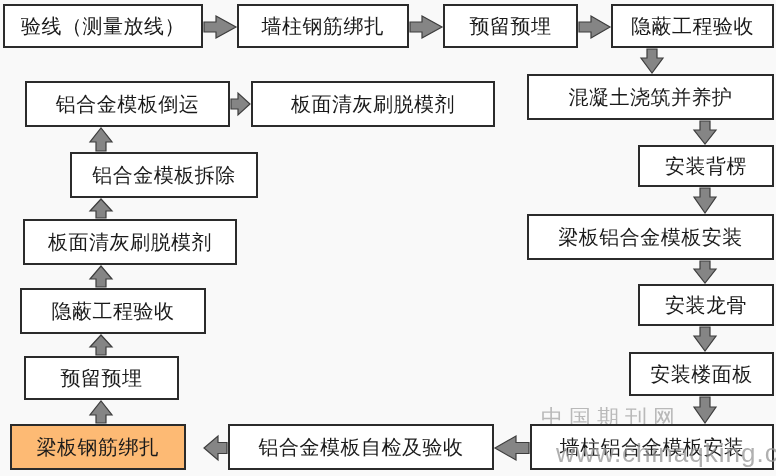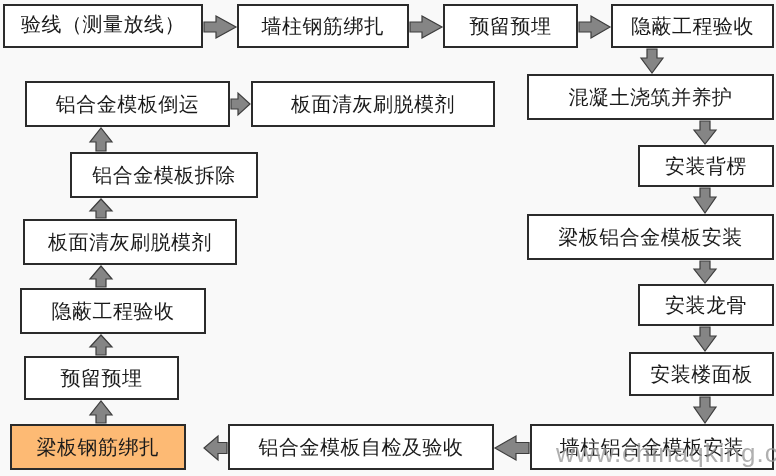--- a/index.html
+++ b/index.html
@@ -63,21 +63,21 @@
     font-size: 26px;
     letter-spacing: 1px;
     z-index: 5;
     color: rgba(150,150,150,0.75);
   }
 </style>
 </head>
 <body>
 
 <div id="chart">
-    <div class="node" style="left: 3px; top: 4px; width: 200px; height: 44px; border-color: rgb(43, 43, 43); background: rgb(255, 255, 255); font-family: Liberation Mono, monospace;">
+    <div class="node" style="left: 3px; top: 4px; width: 200px; height: 44px; border-color: rgb(43, 43, 43); background: rgb(255, 255, 255);">
       <span>验线（测量放线）</span>
     </div>
     <div class="node" style="left: 237px; top: 4px; width: 172px; height: 44px; border-color: rgb(43, 43, 43); background: rgb(255, 255, 255);">
       <span>墙柱钢筋绑扎</span>
     </div>
     <div class="node" style="left: 443px; top: 4px; width: 135px; height: 44px; border-color: rgb(43, 43, 43); background: rgb(255, 255, 255);">
       <span>预留预埋</span>
     </div>
     <div class="node" style="left: 611px; top: 4px; width: 163px; height: 44px; border-color: rgb(43, 43, 43); background: rgb(255, 255, 255);">
       <span>隐蔽工程验收</span>
@@ -202,14 +202,15 @@
     <div class="arrow" style="left: 90px; top: 128px;">
       <svg width="22" height="23" viewBox="0 0 22 23">
         <polygon class="arrow-shape" points="6,23 6,14 0,14 11,0 22,14 16,14 16,23" style="fill:#858585;stroke:#3d3d3d"></polygon>
       </svg>
     </div>
     <div class="arrow" style="left: 231px; top: 93px;">
       <svg width="19" height="22" viewBox="0 0 19 22">
         <polygon class="arrow-shape" points="0,6 7,6 7,0 19,11 7,22 7,16 0,16" style="fill:#858585;stroke:#3d3d3d"></polygon>
       </svg>
     </div>
+    <div class="wm wm-cn" style="left: 541px; top: 403px;">中国期刊网</div>
     <div class="wm wm-url" style="left: 556px; top: 438px;">www.chinaqking.com</div>
   </div>
 
 </body></html>

